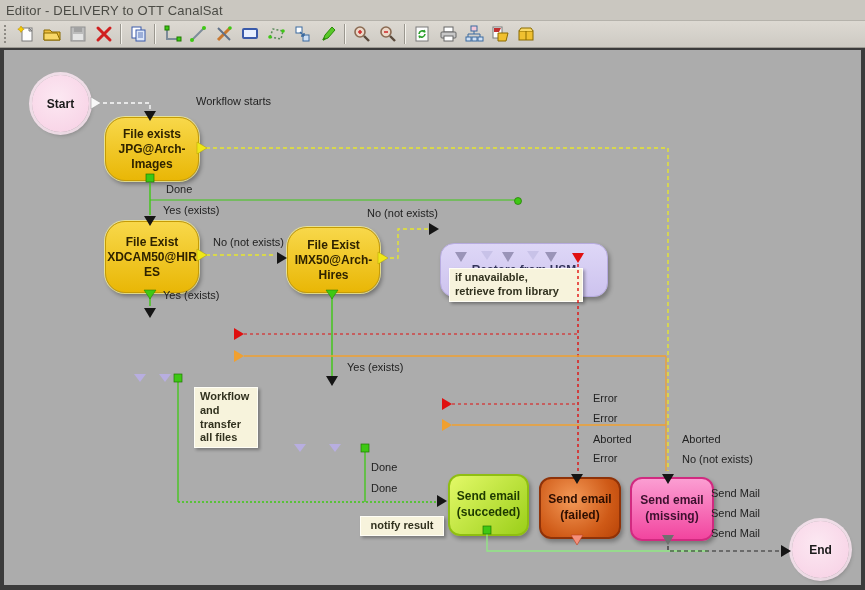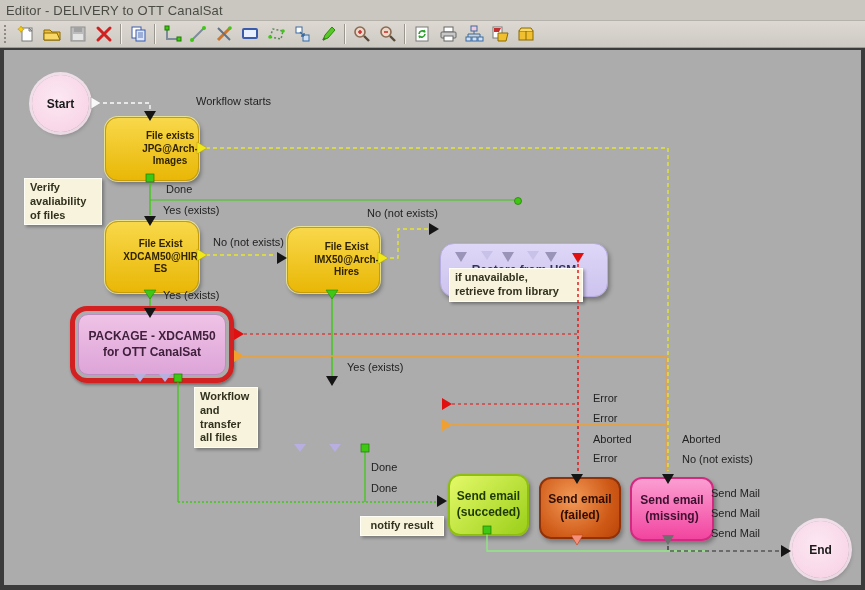--- a/index.html
+++ b/index.html
@@ -10,21 +10,21 @@
   
   .toolbar{position:absolute;left:0;top:21px;width:865px;height:27px;background:linear-gradient(#ddd9d2,#cdcac3);border-bottom:1px solid #9d9a93;display:flex;align-items:center;padding-left:2px;box-sizing:border-box;}
   .tb-grip{width:7px;height:20px;margin:0 3px 0 1px;background:radial-gradient(circle at 2px 2px,#8d8a84 1px,transparent 1.4px);background-size:7px 4px;}
   .tb-btn{width:24px;height:24px;display:flex;align-items:center;justify-content:center;border:1px solid transparent;border-radius:2px;}
   .tb-sep{width:0;height:20px;border-left:1px solid #9a978f;border-right:1px solid #f4f2ec;margin:0 3px;}
   
   .canvas{position:absolute;left:0;top:48px;width:865px;height:542px;box-sizing:border-box;background:#acacac;border-left:4px solid #3b3b3b;border-right:4px solid #3b3b3b;border-bottom:5px solid #3b3b3b;border-top:2px solid #3b3b3b;}
   
   .node{position:absolute;z-index:2;display:flex;align-items:center;justify-content:center;text-align:center;font-weight:bold;white-space:pre-line;}
   .circle{border-radius:50%;background:radial-gradient(circle at 45% 40%,#fce8f2,#f7cfe4);box-shadow:0 0 0 3px rgba(252,230,242,.85),2px 3px 4px rgba(0,0,0,.25);color:#1a1a1a;font-size:12px;text-align:right;}
-  .gold{border-radius:13px;background:linear-gradient(#f8d84a,#e9b706);border:1px solid #c79c04;box-shadow:0 0 0 1px rgba(248,240,140,.8),2px 3px 4px rgba(0,0,0,.35);color:#2f2300;font-size:10px;line-height:1.25;justify-content:flex-end;}
+  .gold{border-radius:20px;background:linear-gradient(#f8d84a,#e9b706);border:1px solid #c79c04;box-shadow:0 0 0 1px rgba(248,240,140,.8),2px 3px 4px rgba(0,0,0,.35);color:#2f2300;font-size:12px;line-height:1.25;}
   .lavender{border-radius:14px;background:linear-gradient(#ded7f7,#cdc3ee);border:1px solid #b7abe0;box-shadow:2px 3px 4px rgba(0,0,0,.3);color:#34345a;font-size:12px;}
   .sel-ring{position:absolute;z-index:2;border:5px solid #d32020;border-radius:17px;box-shadow:1px 2px 3px rgba(0,0,0,.35);}
   .package{position:absolute;left:3px;top:3px;right:3px;bottom:3px;border-radius:10px;background:linear-gradient(#efc2e6,#dda5d8);border:1px solid #bd8cc0;display:flex;align-items:center;justify-content:center;text-align:center;font-weight:bold;white-space:pre-line;color:#40203c;font-size:12px;line-height:1.3;}
   .green-node{border-radius:12px;background:linear-gradient(135deg,#e3f968,#9bcf19);border:2px solid #8fbe12;box-shadow:2px 3px 4px rgba(0,0,0,.3);color:#1e3a00;font-size:12px;line-height:1.3;}
   .orange-node{border-radius:12px;background:radial-gradient(circle at 40% 35%,#f49a58,#cf5a17 65%,#b94408);border:2px solid #8f3208;box-shadow:2px 3px 4px rgba(0,0,0,.3);color:#2e0e00;font-size:12px;line-height:1.3;}
   .pink-node{border-radius:12px;background:linear-gradient(#fb9ed2,#f2459f);border:2px solid #d12a80;box-shadow:2px 3px 4px rgba(0,0,0,.3);color:#3c102e;font-size:12px;line-height:1.3;}
   .note{position:absolute;z-index:3;background:#f7f3dc;border:1px solid #fffef6;box-shadow:2px 2px 3px rgba(0,0,0,.3);font-weight:bold;font-size:11px;color:#31311e;padding:2px 5px;white-space:pre-line;line-height:1.25;}
   .edge-label{position:absolute;z-index:4;font-size:11px;color:#222;white-space:nowrap;}
   #wires{position:absolute;left:0;top:0;z-index:5;pointer-events:none;}
   .ico{display:block;}
@@ -187,41 +187,34 @@
   </div>
 
   <div class="canvas"></div>
 
   <div class="node circle" style="left:32px;top:75px;width:57px;height:57px;"><span>Start</span></div>
 
   <div class="node gold" style="left:105px;top:117px;width:92px;height:62px;"><span>File exists
 JPG@Arch-
 Images</span></div>
 
-  <div class="note" style="left:24px;top:178px;width:66px;"><span>Verify
-avaliability
-of files</span></div>
 
   <div class="node gold" style="left:105px;top:221px;width:92px;height:70px;"><span>File Exist
 XDCAM50@HIR
 ES</span></div>
 
   <div class="node gold" style="left:287px;top:227px;width:91px;height:64px;"><span>File Exist
 IMX50@Arch-
 Hires</span></div>
 
   <div class="node lavender" style="left:440px;top:214px;width:166px;height:52px;margin-top:29px;"><span>Restore from HSM</span></div>
 
   <div class="note" style="left:449px;top:268px;width:122px;"><span>if unavailable,
 retrieve from library</span></div>
 
-  <div class="sel-ring" style="left:70px;top:306px;width:164px;height:77px;box-sizing:border-box;">
-    <div class="package"><span>PACKAGE - XDCAM50
-for OTT CanalSat</span></div>
-  </div>
 
   <div class="note" style="left:194px;top:387px;width:52px;"><span>Workflow
 and
 transfer
 all files</span></div>
 
 
   <div class="node green-node" style="left:448px;top:474px;width:77px;height:58px;"><span>Send email
 (succeded)</span></div>
 

